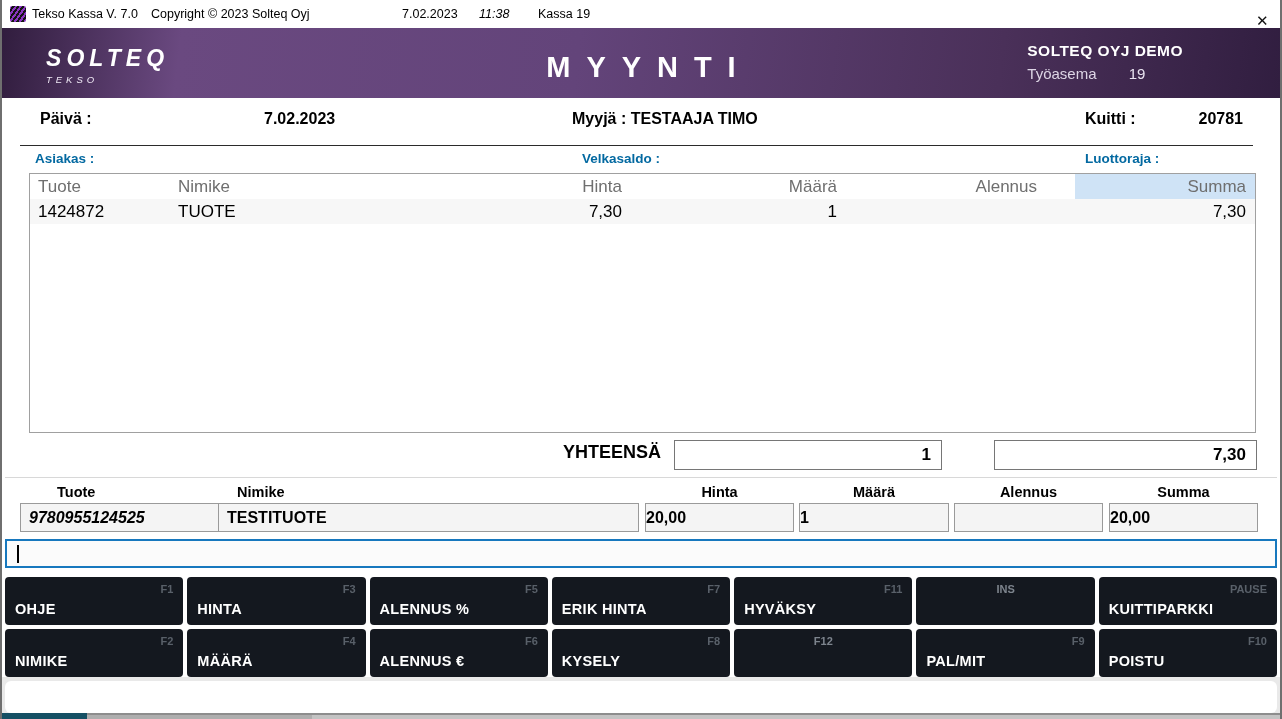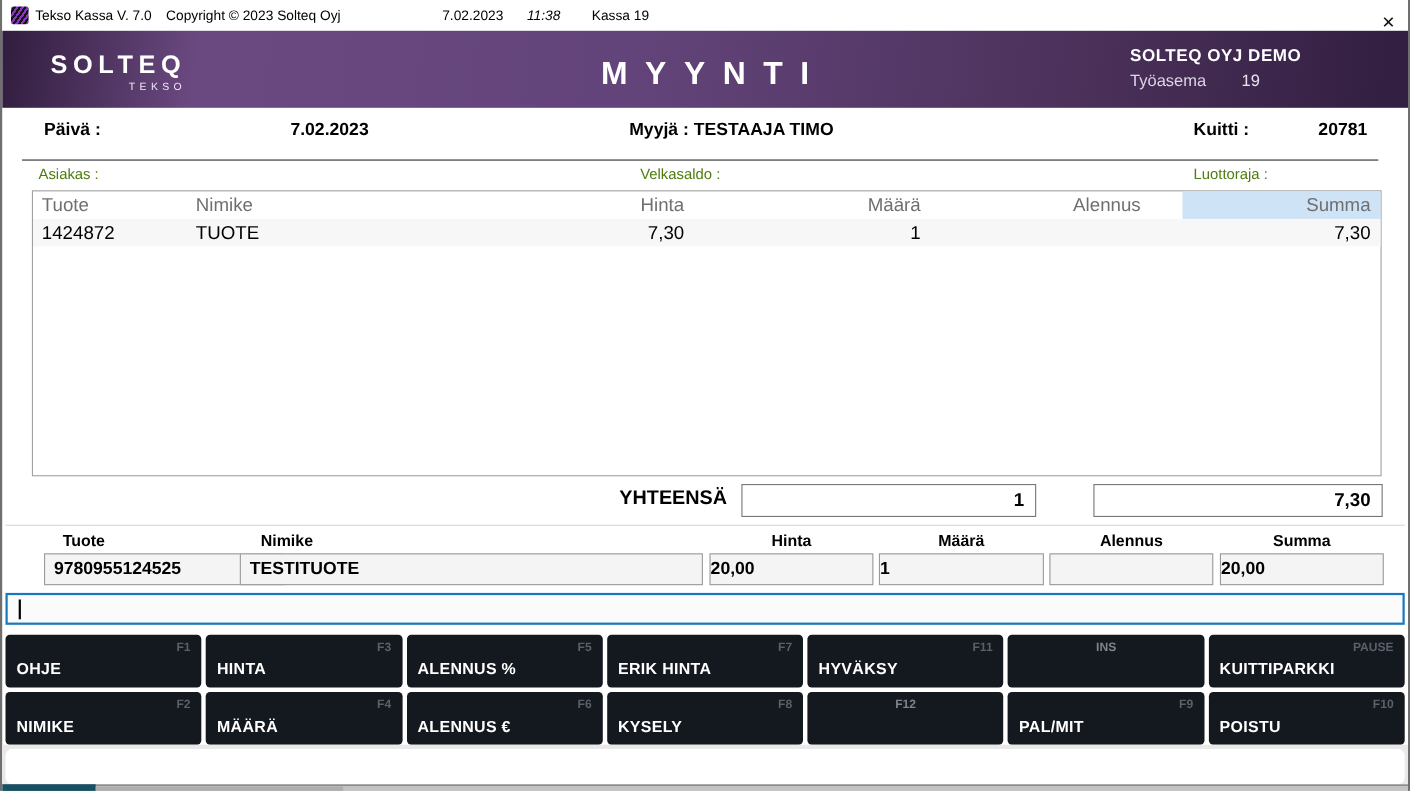--- a/index.html
+++ b/index.html
@@ -19,34 +19,34 @@
   .tb-copy  { left:149px; }
   .tb-date  { left:400px; }
   .tb-time  { left:477px;font-style:italic; }
   .tb-kassa { left:536px; }
   .close-btn { position:absolute; right:6px; top:0; width:36px; height:28px; text-align:center;
     line-height:28px; font-size:15px; color:#111; cursor:default; }
 
   
   .header { position:absolute; left:0; top:28px; width:100%; height:70px;
     background:linear-gradient(97deg,#311d3e 0%,#6a4980 14%,#63447a 45%,#4a3059 78%,#311e40 100%); color:#fff; }
-  .logo { position:absolute; left:44px; top:17px; text-align:right; }
+  .logo { position:absolute; left:44px; top:17px; text-align:left;font-style:italic; }
   .logo-main { font-size:23px; font-weight:bold; letter-spacing:0.22em; }
   .logo-sub  { font-size:9.5px; letter-spacing:0.42em; margin-top:2px; color:#f0eaf6; }
   .screen-title { position:absolute; left:0; right:0; top:23px; text-align:center;
     font-size:29px; font-weight:bold; letter-spacing:0.55em; text-indent:0.55em; }
   .header-right { position:absolute; right:24px; top:14px; text-align:left; }
   .company { font-size:15.5px; font-weight:bold; letter-spacing:0.03em; margin-right:73px; white-space:nowrap; }
   .workstation { margin-top:5px; font-size:15px; color:#ddd5e5; white-space:nowrap; }
   .workstation .ws-num { display:inline-block; margin-left:28px; color:#e9e3f0; }
 
   
   .abs { position:absolute; white-space:nowrap; }
   .info1 { font-size:16px; font-weight:bold; color:#000; }
-  .info2 { font-size:13.5px; font-weight:normal; color:#4d7c0f; }
+  .info2 { font-size:13.5px; font-weight:bold; color:#0369a1; }
   .rule1 { position:absolute; left:18px; right:27px; top:145px; border-top:1.5px solid #2b2b2b; }
 
   
   .sales-table { position:absolute; left:27px; top:173px; width:1227px; height:260px;
     box-sizing:border-box; border:1px solid #a0a0a0; background:#fff; font-size:17px; }
   .trow { display:grid; grid-template-columns:140px 190px 270px 215px 230px 1fr; height:25px; line-height:25px; }
   .trow > div { overflow:hidden; white-space:nowrap; }
   .thead { color:#6f6f6f; }
   .tdata { background:#f7f7f7; color:#000; }
   .c-left  { padding-left:8px; text-align:left; }
@@ -165,21 +165,21 @@
 
   <div class="rule2"></div>
 
   <div class="e-label" style="left:55px;">Tuote</div>
   <div class="e-label" style="left:235px;">Nimike</div>
   <div class="e-label e-center" style="left:643px; width:149px;">Hinta</div>
   <div class="e-label e-center" style="left:797px; width:150px;">Määrä</div>
   <div class="e-label e-center" style="left:952px; width:149px;">Alennus</div>
   <div class="e-label e-center" style="left:1107px; width:149px;">Summa</div>
 
-  <div class="e-field ef-left" style="left:38px; width:219px;">9780955124525</div>
+  <div class="e-field ef-left" style="left:18px; width:219px;font-style:italic;">9780955124525</div>
   <div class="e-field ef-left" style="left:216px; width:421px;">TESTITUOTE</div>
   <div class="e-field ef-right" style="left:643px; width:149px;">20,00</div>
   <div class="e-field ef-right" style="left:797px; width:150px;">1</div>
   <div class="e-field ef-right" style="left:952px; width:149px;"></div>
   <div class="e-field ef-right" style="left:1107px; width:149px;">20,00</div>
 
   <div class="cmd-input">
     <span class="caret"></span><span></span>
   </div>
 

